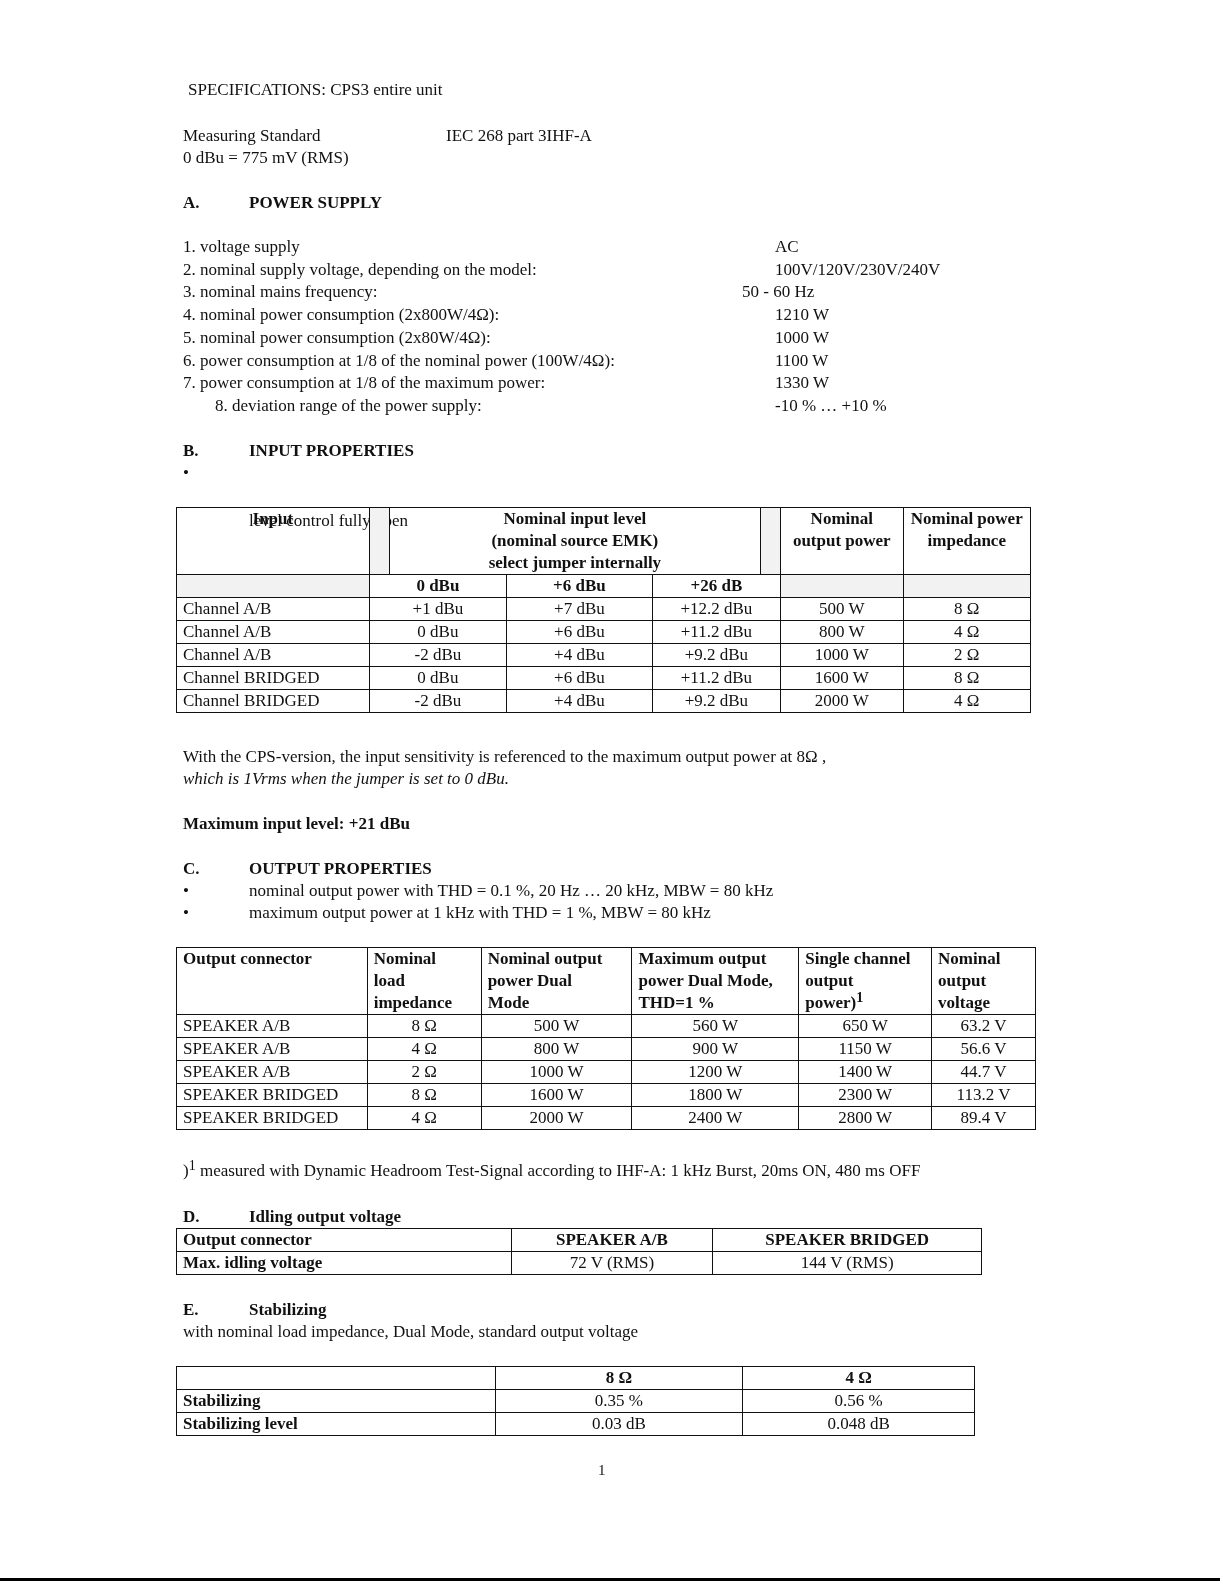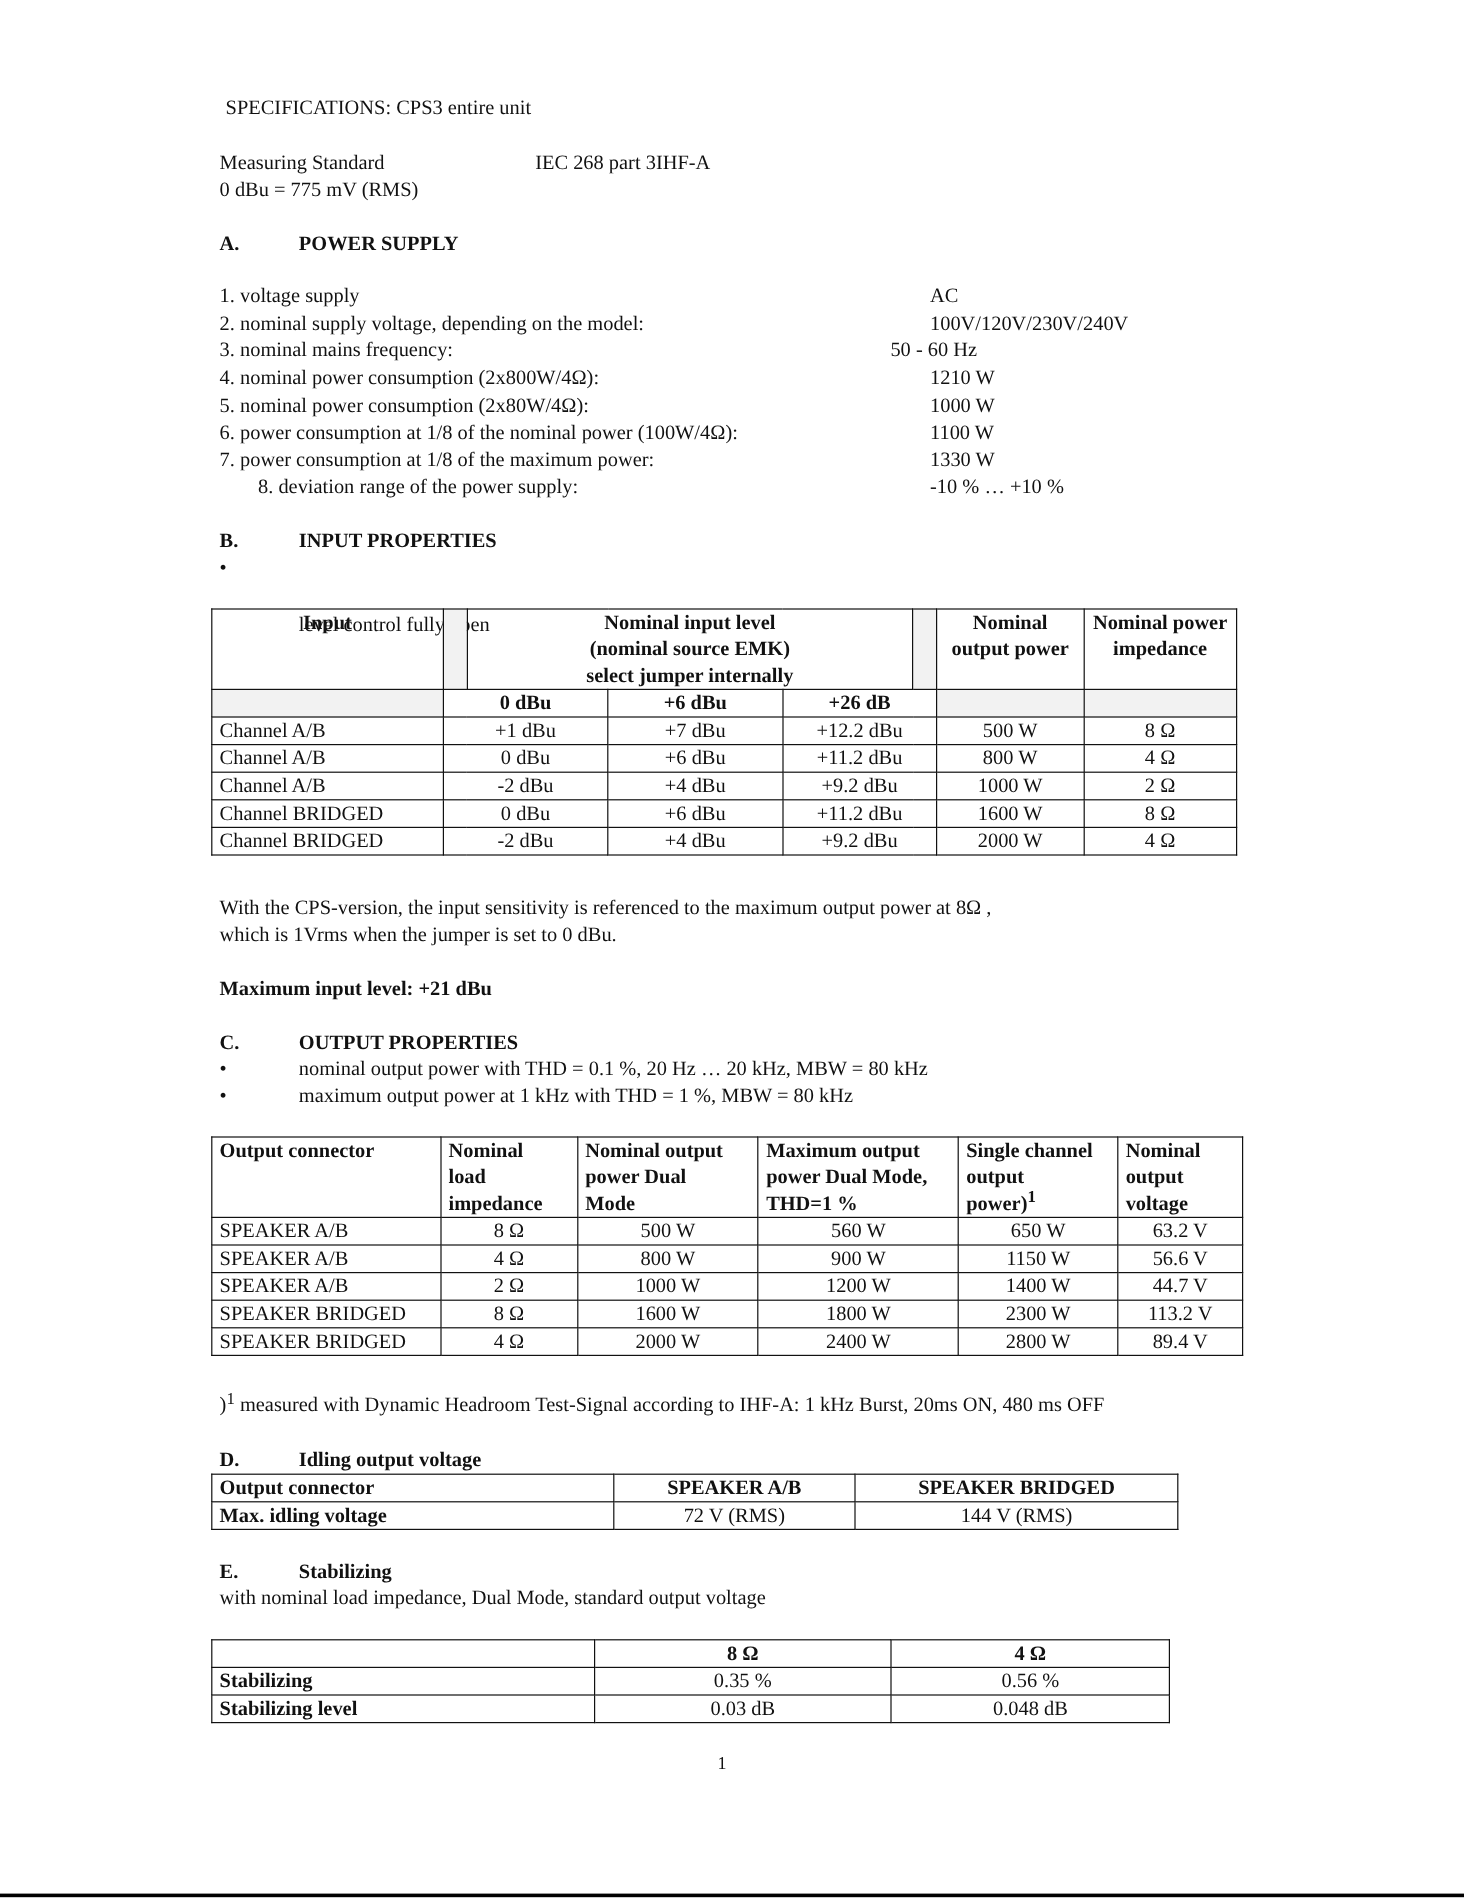--- a/index.html
+++ b/index.html
@@ -129,21 +129,21 @@
     <td class="c" colspan="2">-2 dBu</td>
     <td class="c">+4 dBu</td>
     <td class="c" colspan="2">+9.2 dBu</td>
     <td class="c">2000 W</td>
     <td class="c">4 Ω</td>
   </tr>
 </tbody>
   </table>
 
 <div class="abs" style="left:183px;top:746px;">With the CPS-version, the input sensitivity is referenced to the maximum output power at 8Ω ,</div>
-<div class="abs" style="left:183px;top:768px;">which is 1Vrms when the jumper is set to 0 dBu.</div>
+<div class="abs" style="left:183px;top:768px;font-style:italic;">which is 1Vrms when the jumper is set to 0 dBu.</div>
 <div class="abs b" style="left:183px;top:813px;">Maximum input level:  +21 dBu</div>
 
 <div class="abs b" style="left:183px;top:858px;">C.</div>
 <div class="abs b" style="left:249px;top:858px;">OUTPUT PROPERTIES</div>
 <div class="abs" style="left:183px;top:880px;">•</div>
 <div class="abs" style="left:249px;top:880px;">nominal output power with THD = 0.1 %, 20 Hz …  20 kHz, MBW = 80 kHz</div>
 <div class="abs" style="left:183px;top:902px;">•</div>
 <div class="abs" style="left:249px;top:902px;">maximum output power at 1 kHz with THD = 1 %, MBW = 80 kHz</div>
 
 <table style="left:176px;top:947px;width:860px;">

